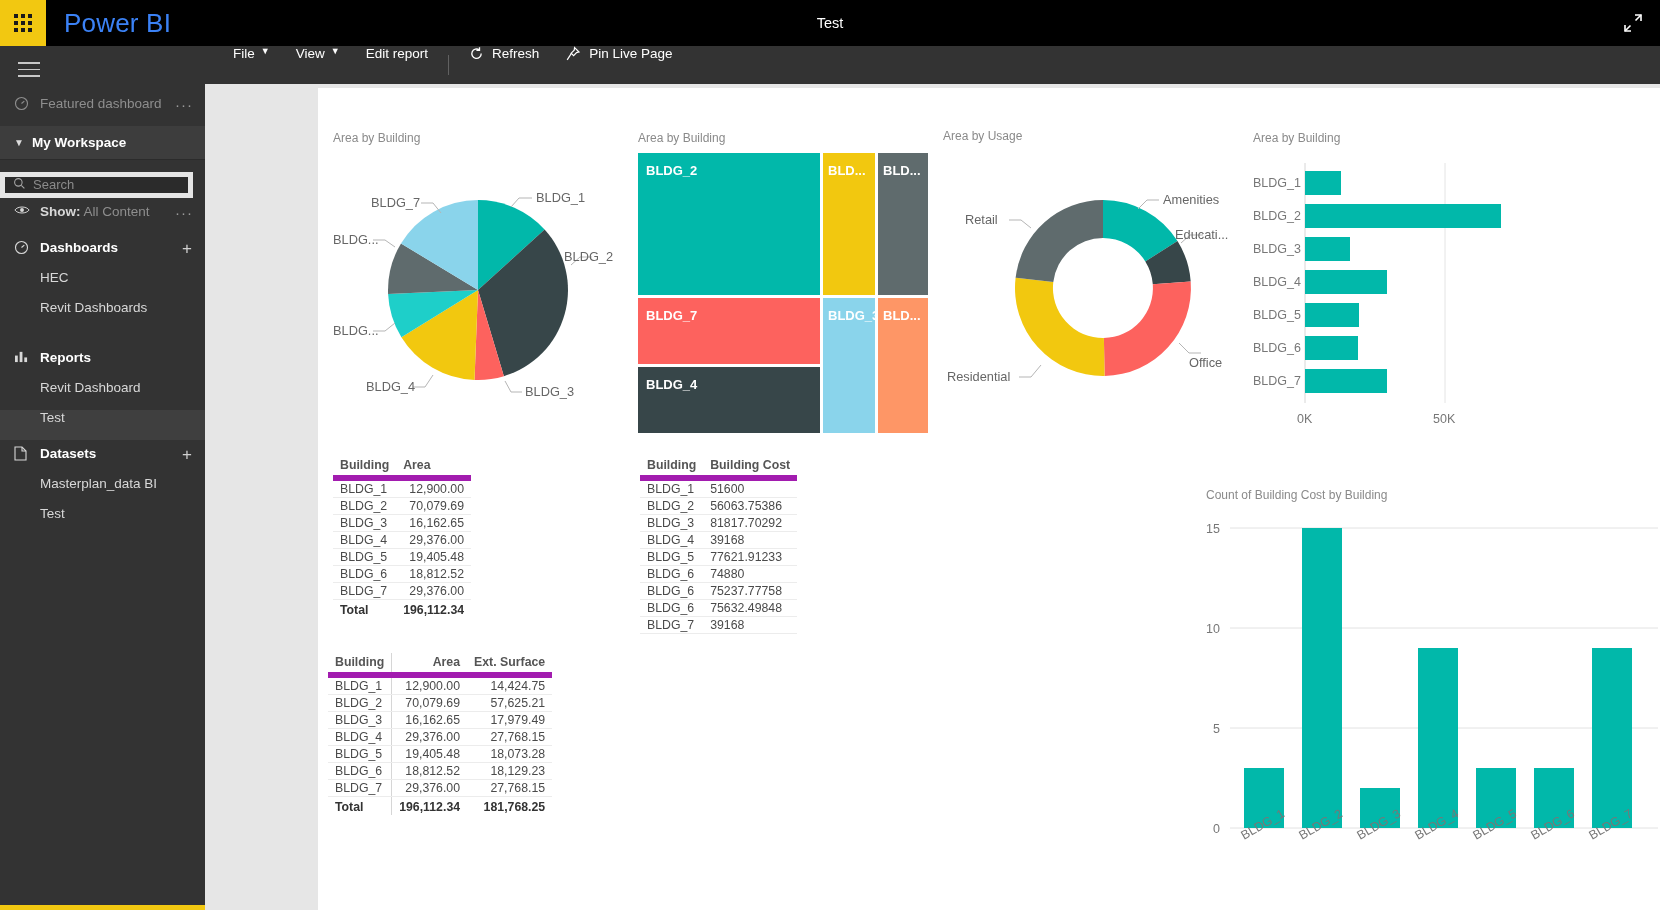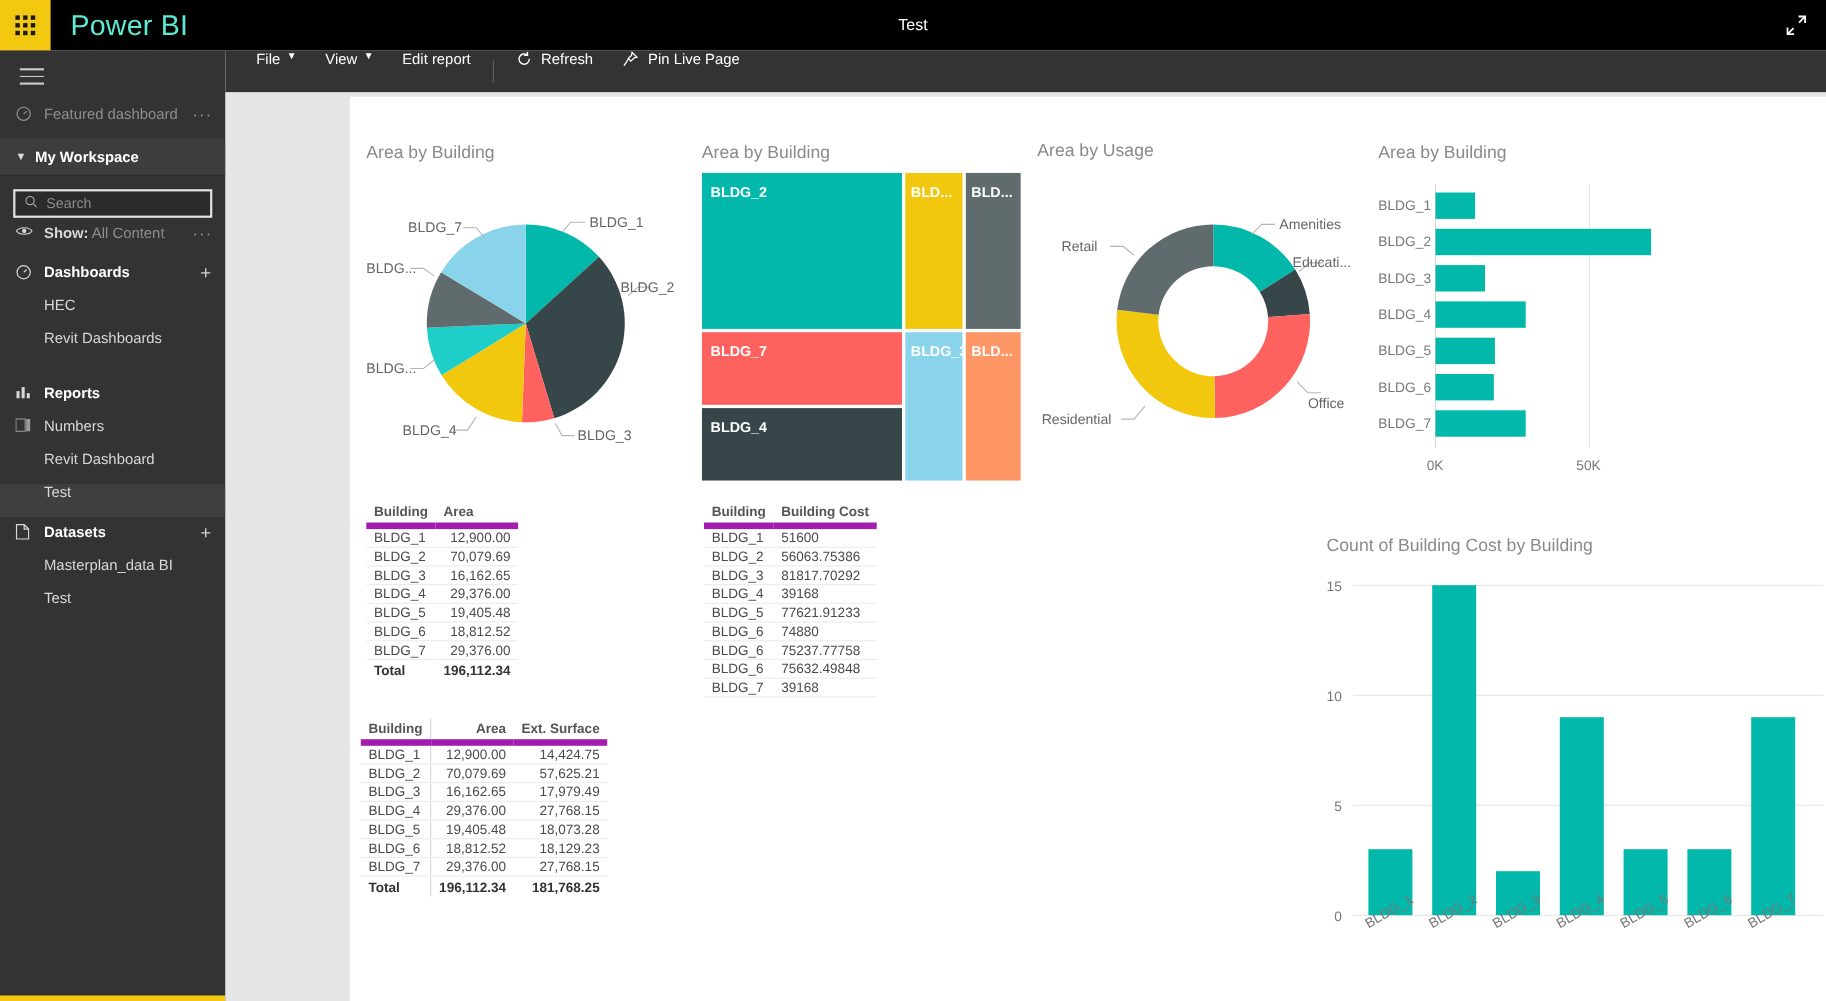--- a/index.html
+++ b/index.html
@@ -18,21 +18,21 @@
     width: 46px; height: 46px; background: #f2c811;
     display: flex; align-items: center; justify-content: center;
     flex-shrink: 0; cursor: pointer;
   }
   .waffle-grid {
     display: grid; grid-template-columns: repeat(3, 4px);
     grid-template-rows: repeat(3, 4px); gap: 3px;
   }
   .waffle-grid i { background: #1a1a1a; display: block; width: 4px; height: 4px; }
   .brand {
-    color: #5eead4; font-size: 26px; font-weight: 300;
+    color: #3b82f6; font-size: 26px; font-weight: 300;
     margin-left: 18px; letter-spacing: .2px;
   }
   .topbar-title {
     position: absolute; left: 0; right: 0; text-align: center;
     color: #ffffff; font-size: 14.5px; pointer-events: none;
   }
   .expand-icon {
     position: absolute; right: 16px; top: 12px;
     width: 22px; height: 22px; cursor: pointer;
   }
@@ -59,22 +59,22 @@
   .dots { position: absolute; right: 12px; color: #9a9a9a; font-size: 15px; letter-spacing:1px; }
   .plus { position: absolute; right: 13px; color: #d0d0d0; font-size: 17px; font-weight: 300; line-height: 1; }
   .muted { color: #8e8e8e; }
   .workspace {
     background: #3d3d3d; height: 34px; font-weight: 700; color: #ffffff;
     display: flex; align-items: center; padding-left: 14px; font-size: 13.5px;
     border-top: 1px solid #3d3d3d; border-bottom: 1px solid #2b2b2b;
   }
   .chev { margin-right: 8px; font-size: 10px; color: #dcdcdc; }
   .searchbox {
-    margin: 12px 12px 6px 12px; height: 26px; background: #2b2b2b;
-    border: 2px solid #e5e5e5; display: flex; align-items: center;
+    margin: 12px 12px 6px 0; height: 26px; background: #2b2b2b;
+    border: 5px solid #e5e5e5; display: flex; align-items: center;
     padding: 0 8px; cursor: text;
   }
   .searchbox input {
     background: transparent; border: 0; outline: 0; color: #bbbbbb;
     font-size: 13px; font-family: "Liberation Sans", sans-serif;
     width: 100%; margin-left: 7px;
   }
   .searchbox input::placeholder { color: #8b8b8b; }
   .section-head { font-weight: 700; color: #ffffff; }
   .child { padding-left: 40px; }
@@ -100,21 +100,21 @@
   .canvas {
     position: absolute; top: 84px; left: 205px; width: 1455px; height: 826px;
     background: #e6e6e6;
   }
   .page {
     position: absolute; top: 4px; left: 113px; width: 1342px; height: 822px;
     background: #ffffff;
   }
   .tile { position: absolute; }
   .tile-title {
-    color: #8a8a8a; font-size: 16px; white-space: nowrap;
+    color: #8a8a8a; font-size: 12px; white-space: nowrap;
   }
 
   
   table.dt { border-collapse: collapse; font-size: 12.3px; color: #4a4a4a; }
   table.dt th {
     font-weight: 700; color: #555555; padding: 2px 7px 3px 7px;
     border-bottom: 6px solid #a21caf; white-space: nowrap;
   }
   table.dt td {
     padding: 1px 7px; border-bottom: 1px solid #ececec; white-space: nowrap;
@@ -224,29 +224,20 @@
   <div class="side-row" style="margin-top:20px">
     <span class="ico">
       <svg width="15" height="13" viewBox="0 0 16 14">
         <rect x="1" y="6" width="3" height="7" fill="#d8d8d8"></rect>
         <rect x="6" y="2" width="3" height="11" fill="#d8d8d8"></rect>
         <rect x="11" y="8" width="3" height="5" fill="#d8d8d8"></rect>
       </svg>
     </span>
     <span class="txt section-head">Reports</span>
   </div>
-  <div class="side-row" style="padding-left:14px">
-    <span class="ico">
-      <svg width="14" height="13" viewBox="0 0 15 14">
-        <rect x="0.5" y="1" width="9" height="12" stroke="#9a9a9a" stroke-width="1" fill="none"></rect>
-        <rect x="10.5" y="1" width="4" height="12" fill="#9a9a9a"></rect>
-      </svg>
-    </span>
-    <span class="txt">Numbers</span>
-  </div>
   <div class="side-row child">
     <span class="txt">Revit Dashboard</span>
   </div>
   <div class="side-row child selected">
     <span class="txt">Test</span>
   </div>
 
   <div class="side-row" style="margin-top:6px">
     <span class="ico">
       <svg width="13" height="15" viewBox="0 0 13 15">

